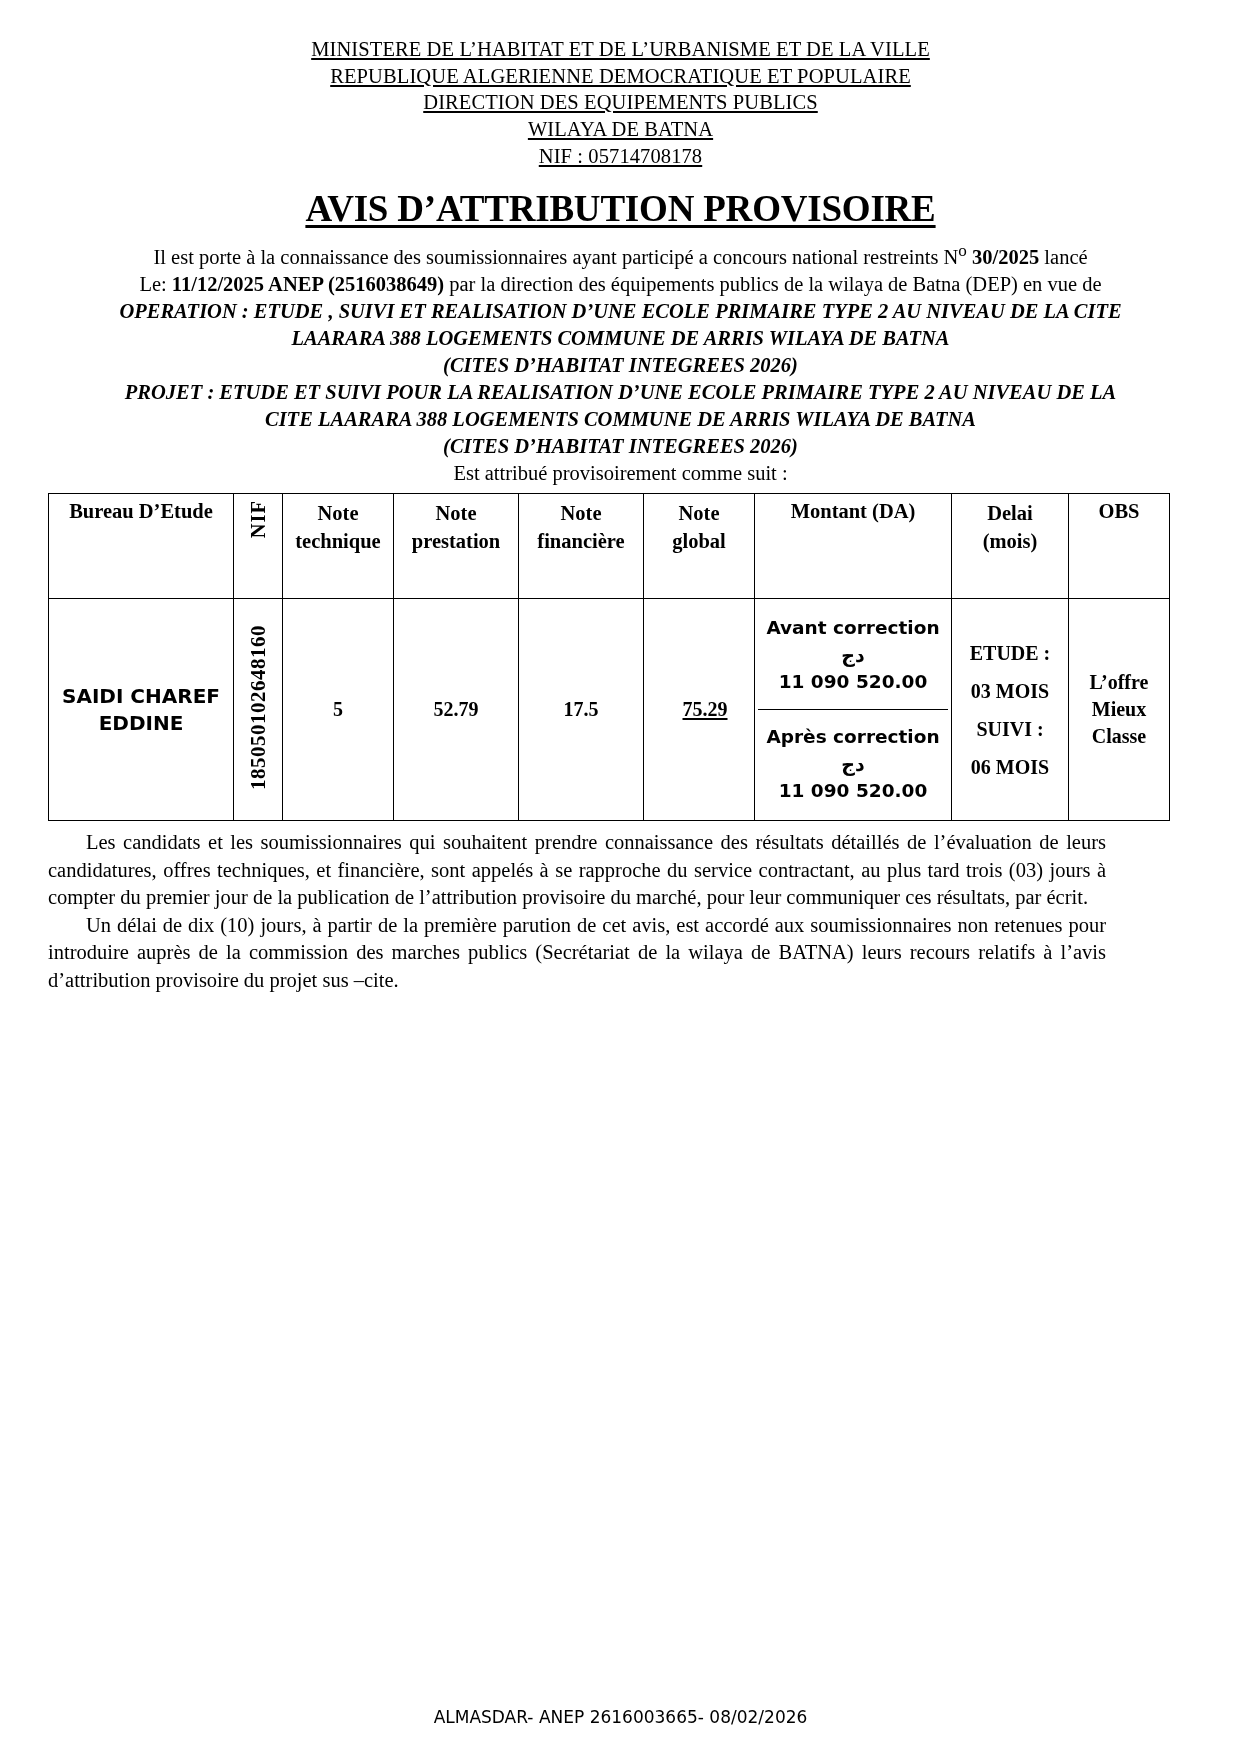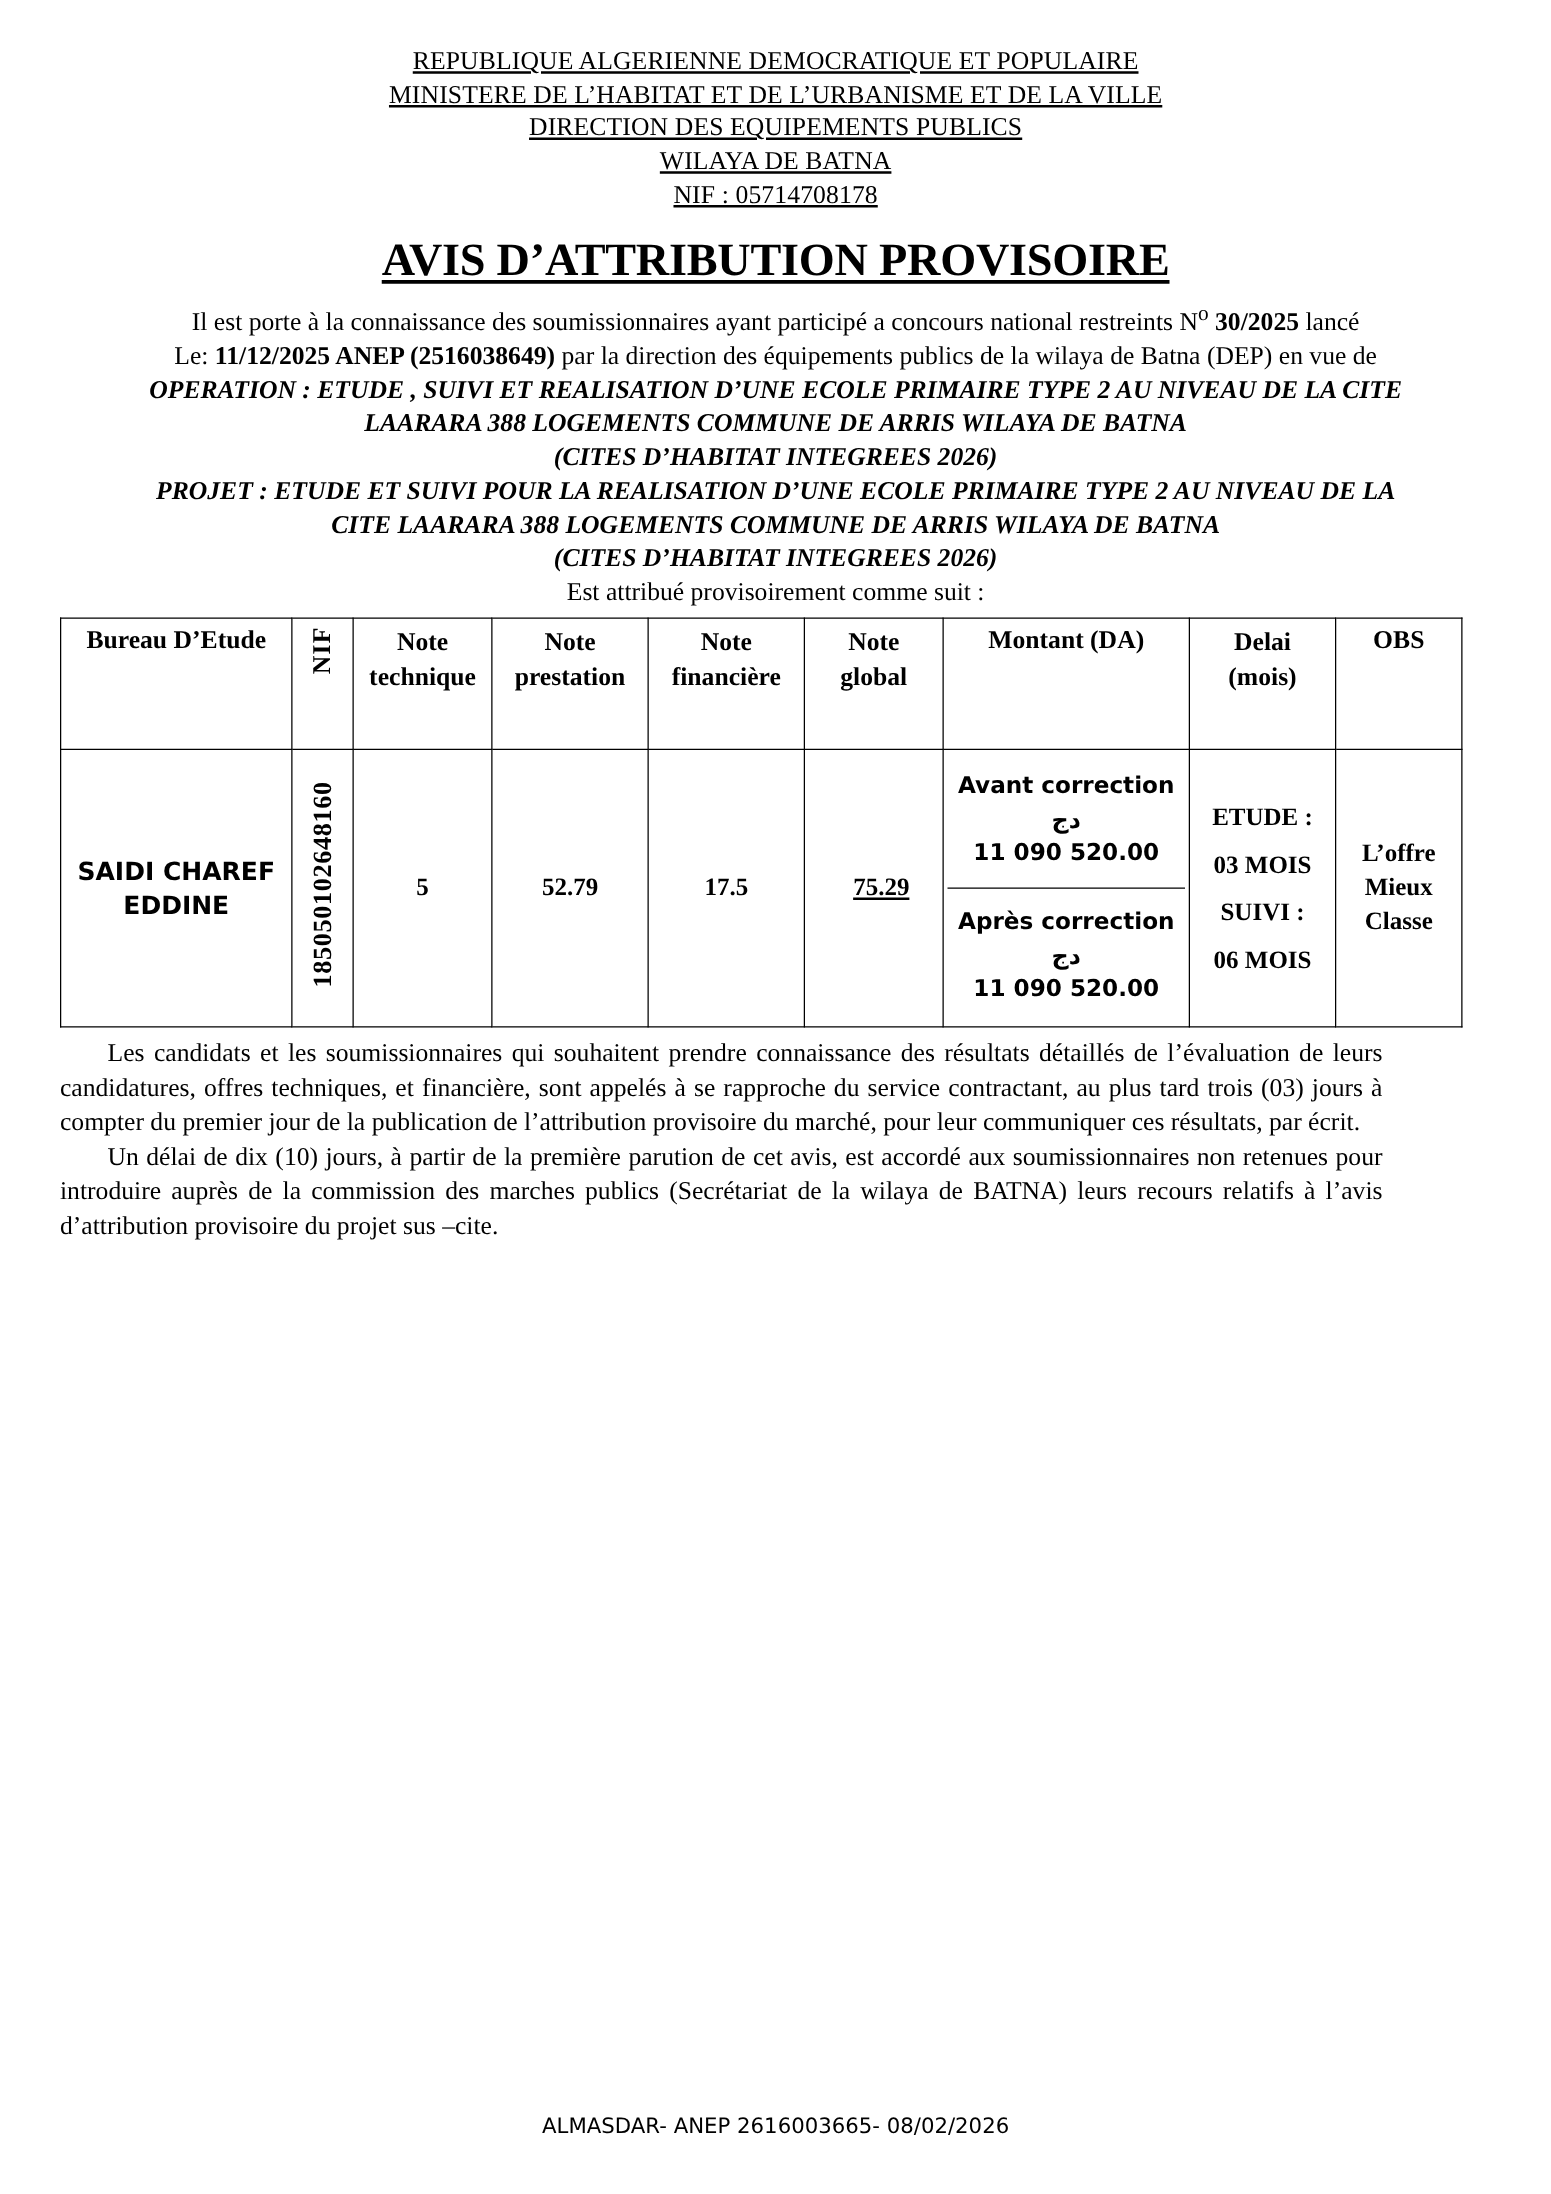--- a/index.html
+++ b/index.html
@@ -176,35 +176,35 @@
     width: 1058px;
   }
   .body-para p { margin: 0; }
   .body-para p.indent { text-indent: 38px; }
 
   
   .footer {
     position: absolute;
     left: 0;
     right: 0;
-    bottom: 44px;
+    bottom: 28px;
     text-align: center;
     font-family: "DejaVu Sans", sans-serif;
     font-size: 17px;
     color: #000;
   }
 </style>
 </head>
 <body>
 
 <div class="page">
 
   <div class="letterhead">
+    <div class="u">MINISTERE DE L’HABITAT ET DE L’URBANISME ET DE LA VILLE</div>
     <div class="u">REPUBLIQUE ALGERIENNE DEMOCRATIQUE ET POPULAIRE</div>
-    <div class="u">MINISTERE DE L’HABITAT ET DE L’URBANISME ET DE LA VILLE</div>
     <div class="u">DIRECTION DES EQUIPEMENTS PUBLICS</div>
     <div class="u">WILAYA DE BATNA</div>
     <div class="u">NIF : 05714708178</div>
   </div>
 
   <div class="doc-title">AVIS D’ATTRIBUTION PROVISOIRE</div>
 
   <div class="intro">
     <div class="line l1">
       <span>Il est porte à la connaissance des soumissionnaires ayant participé a concours national restreints N</span><sup>o</sup><b> 30/2025</b><span>  lancé</span>

